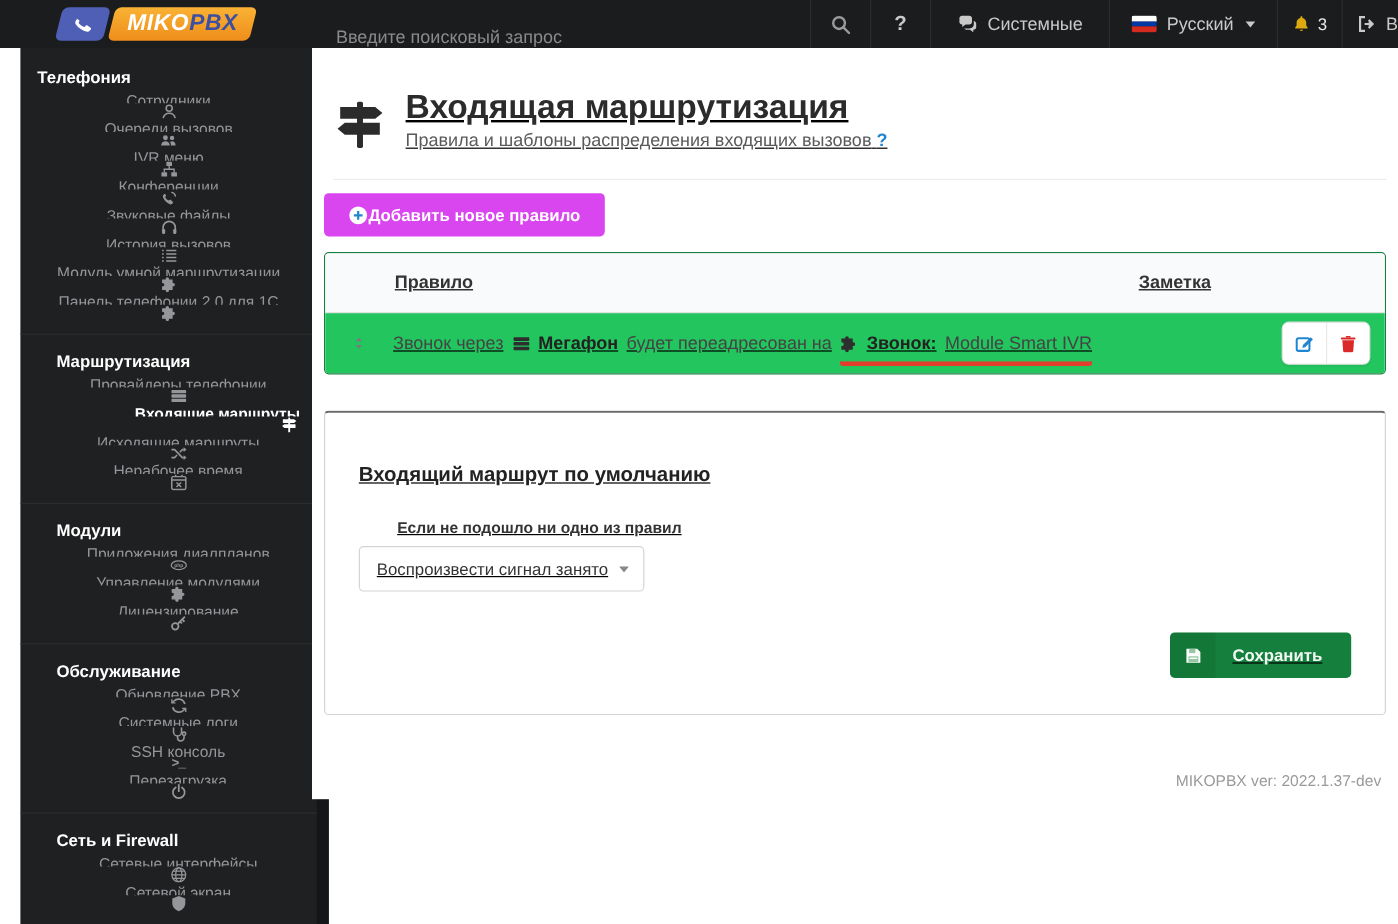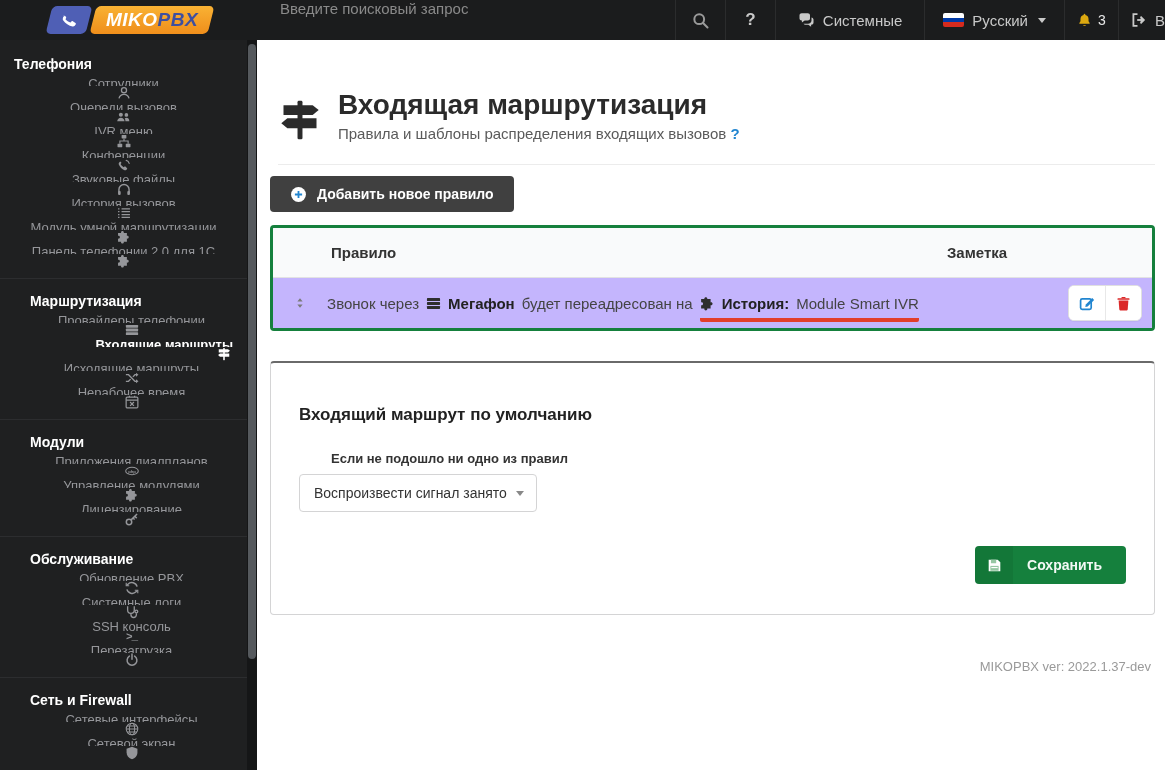--- a/index.html
+++ b/index.html
@@ -9,60 +9,60 @@
   
   .topbar { position:absolute; top:0; left:0; width:1165px; height:40px; background:#1b1c1d; display:flex; align-items:stretch; z-index:5; }
   .logo-box { width:260px; display:flex; align-items:center; justify-content:center; }
   .logo { display:flex; height:28px; cursor:pointer; }
   .logo-blue { width:40px; background:#4f5fb5; transform:skewX(-14deg); border-radius:5px; display:flex; align-items:center; justify-content:center; }
   .logo-blue svg { transform:skewX(14deg); }
   .logo-orange { width:118px; margin-left:4px; background:linear-gradient(180deg,#f9b234,#ef8e1b); transform:skewX(-14deg); border-radius:5px; display:flex; align-items:center; justify-content:center; }
   .logo-orange .inner { transform:skewX(14deg); font-weight:bold; font-style:italic; font-size:19px; letter-spacing:.5px; }
   .logo-orange .miko { color:#fff; }
   .logo-orange .pbx { color:#3d4fa0; }
-  .tb-search { flex:1; display:flex; align-items:flex-start; }
+  .tb-search { flex:1; display:flex; align-items:flex-end; }
   .tb-search input { width:100%; background:transparent; border:none; outline:none; color:#cfcfcf; font-size:15px; padding-left:20px; font-family:"Liberation Sans",sans-serif; }
   .tb-search input::placeholder { color:#8a8a8a; }
   .tb-item { display:flex; align-items:center; justify-content:center; border-left:1px solid #2b2c2d; color:#c9c9c9; font-size:15px; cursor:pointer; gap:8px; }
   .tb-search-btn { width:50px; color:#9a9a9a; }
   .tb-help { width:50px; font-weight:bold; font-size:17px; }
   .tb-support { padding:0 22px; }
   .tb-lang { padding:0 18px; }
   .tb-bell { width:54px; gap:6px; }
   .tb-exit { width:47px; overflow:hidden; justify-content:flex-start; padding-left:12px; }
   .flag { width:21px; height:14px; border-radius:2px; overflow:hidden; display:flex; flex-direction:column; }
   .flag div { flex:1; }
   .caret { width:0; height:0; border-left:4px solid transparent; border-right:4px solid transparent; border-top:5px solid #c9c9c9; margin-left:2px; }
   .bell-count { color:#e8e8e8; font-size:14px; }
 
   
-  .sidebar { position:absolute; top:40px; left:0; width:257px; height:730px; background:#1f2021; overflow:hidden; }
+  .sidebar { position:absolute; top:40px; left:17px; width:257px; height:730px; background:#1f2021; overflow:hidden; }
   .sb-track { position:absolute; top:0; right:0; width:10px; height:730px; background:#151617; }
   .sb-thumb { position:absolute; top:4px; right:1px; width:8px; height:615px; background:#55595d; border-radius:4px; }
   .sb-section { padding:12px 0 10px; }
   .sb-section + .sb-section { border-top:1px solid #2c2d2f; padding-top:10px;padding-left:16px; }
   .sb-title { color:#fff; font-weight:bold; font-size:14px; line-height:24px; padding-left:14px; }
   .sb-item { display:flex; align-items:center; height:24px; padding:0 24px 0 14px; color:#95969a; font-size:13px; cursor:pointer;flex-direction:column; }
   .sb-item .sb-label { flex:1; white-space:nowrap; overflow:hidden; }
   .sb-item .sb-icon { width:18px; display:flex; justify-content:center; }
   .sb-item.active { color:#fff; font-weight:bold;align-items:flex-end; }
   .mono { font-family:"Liberation Mono",monospace; font-size:11px; font-weight:bold; letter-spacing:-1px; }
 
   
-  .main { position:absolute; top:56px; left:260px; width:905px; height:626px; background:#fff; }
+  .main { position:absolute; top:40px; left:260px; width:905px; height:626px; background:#fff;text-decoration:underline; }
   .page-header { margin:34px 10px 0 18px; padding-bottom:14px; border-bottom:1px solid #ececec; display:flex; gap:16px; align-items:flex-start; }
   .ph-icon { color:#2b2b2b; margin-top:4px; }
   .ph-title { font-size:28px; font-weight:bold; color:#2b2b2b; line-height:30px; }
   .ph-sub { font-size:15px; color:#5a5a5a; margin-top:5px; }
   .ph-sub .q { color:#2185d0; font-weight:bold; cursor:pointer; }
-  .add-btn { margin:11px 0 0 10px; display:inline-flex; align-items:center; gap:10px; background:#404040; color:#fff; border:none; border-radius:4px; height:36px; padding:0 20px; font-size:14px; font-weight:bold; font-family:"Liberation Sans",sans-serif; cursor:pointer; }
-
-  .rules-table { margin:13px 10px 0; border:3px solid #15803d; border-radius:4px; overflow:hidden; font-size:15px; }
+  .add-btn { margin:11px 0 0 10px; display:inline-flex; align-items:center; gap:0; background:#d946ef; color:#fff; border:none; border-radius:4px; height:36px; padding:0 20px; font-size:14px; font-weight:bold; font-family:"Liberation Sans",sans-serif; cursor:pointer; }
+
+  .rules-table { margin:13px 10px 0; border:1px solid #15803d; border-radius:4px; overflow:hidden; font-size:15px; }
   .rt-head { display:flex; background:#f9fafb; border-bottom:1px solid #e2e2e3; height:50px; align-items:center; font-weight:bold; color:#333; }
-  .rt-row { display:flex; background:#c4b5fd; height:50px; align-items:center; color:#444; }
+  .rt-row { display:flex; background:#22c55e; height:50px; align-items:center; color:#444; }
   .col-handle { width:58px; display:flex; justify-content:center; }
   .col-rule { flex:1; display:flex; align-items:center; gap:7px; white-space:nowrap; }
   .col-note { width:150px; text-align:center; }
   .col-actions { width:100px; display:flex; justify-content:center; }
   .bold { font-weight:bold; color:#222; }
   .dark-ic { color:#2e2e2e; display:flex; }
   .dest-wrap { display:inline-flex; align-items:center; gap:7px; border-bottom:4px solid #e23e2b; border-radius:2px; padding-bottom:6px; margin-bottom:-10px; }
   .btn-group { display:inline-flex; border:1px solid #e0e0e0; border-radius:6px; overflow:hidden; background:#fff; box-shadow:0 1px 1px rgba(0,0,0,.04); }
   .mini-btn { width:36px; height:34px; display:flex; align-items:center; justify-content:center; background:#fff; border:none; cursor:pointer; }
   .mini-btn + .mini-btn { border-left:1px solid #e8e8e8; }
@@ -409,21 +409,21 @@
             </svg>
           </span>
         <span class="bold">Мегафон</span>
         <span>будет переадресован на</span>
         <span class="dest-wrap">
           <span class="dark-ic">
               <svg width="15" height="15" viewBox="0 0 16 16" fill="currentColor">
                 <path d="M6.2 1.2c.9 0 1.6.7 1.6 1.5 0 .2 0 .4-.1.6h3.6v3.5c.2-.1.4-.1.6-.1.9 0 1.5.7 1.5 1.6s-.7 1.6-1.5 1.6c-.2 0-.4 0-.6-.1v3.5H7.7c.1.2.1.4.1.6 0 .9-.7 1.5-1.6 1.5s-1.6-.7-1.6-1.5c0-.2 0-.4.1-.6H1.2V9.8c.2.1.4.1.6.1.9 0 1.5-.7 1.5-1.6S2.6 6.7 1.8 6.7c-.2 0-.4 0-.6.1V3.3h3.5c-.1-.2-.1-.4-.1-.6 0-.8.7-1.5 1.6-1.5z"></path>
               </svg>
             </span>
-          <span class="bold">История:</span>
+          <span class="bold">Звонок:</span>
           <span>Module Smart IVR</span>
         </span>
       </div>
       <div class="col-note"></div>
       <div class="col-actions">
         <span class="btn-group">
           <button class="mini-btn">
             <svg width="16" height="16" viewBox="0 0 16 16">
                 <rect x="1.6" y="3.8" width="10.6" height="10.6" rx="1.6" fill="none" stroke="#2185d0" stroke-width="1.7"></rect>
                 <path d="M6.8 9.6l6.5-6.5 1.8 1.8-6.5 6.5-2.3.5z" fill="#2185d0"></path>

